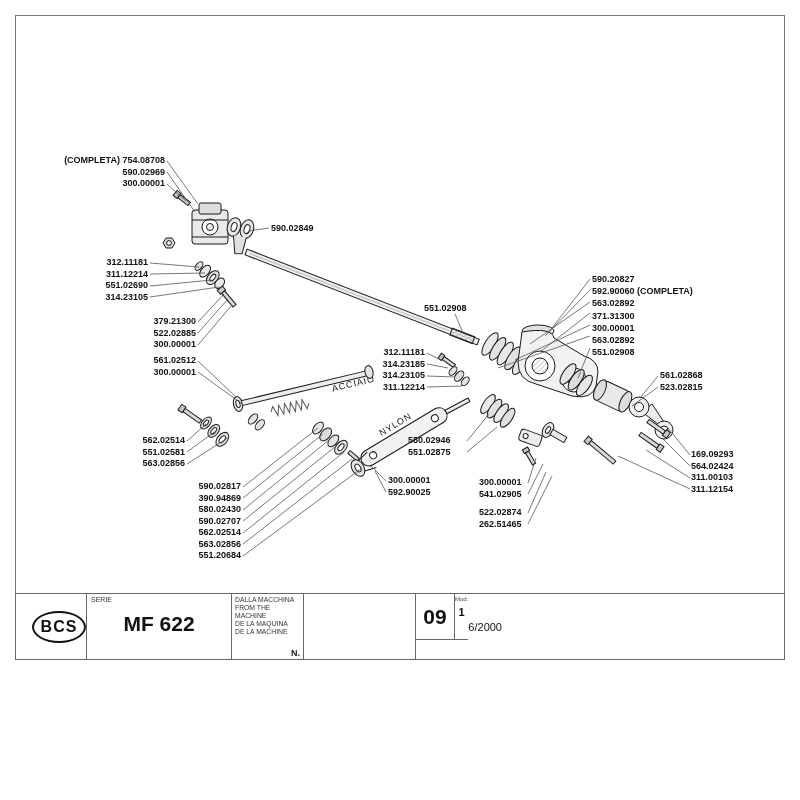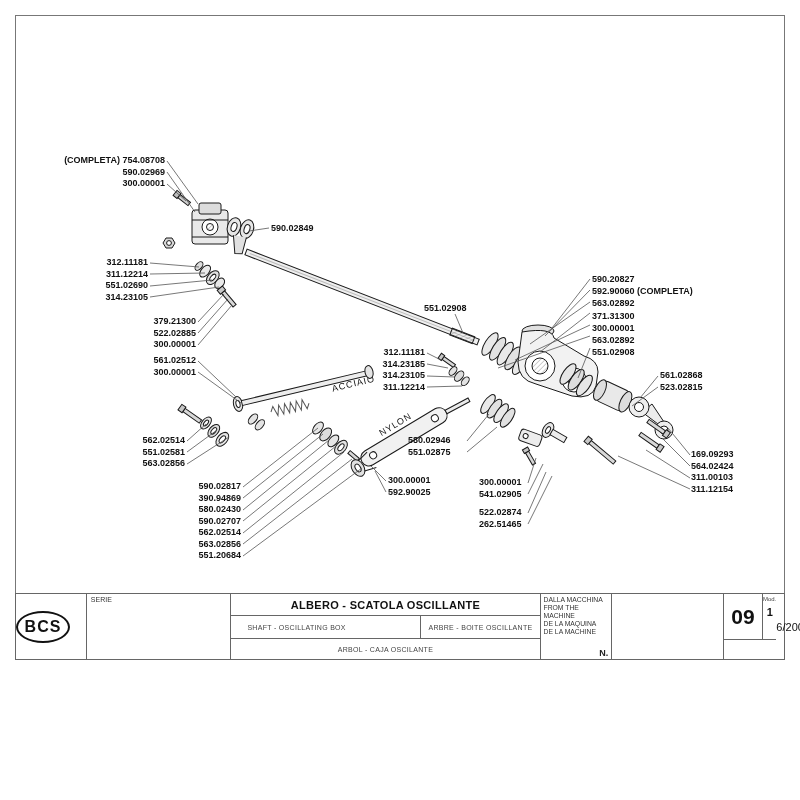--- a/index.html
+++ b/index.html
@@ -6,21 +6,21 @@
   html,body{width:800px;height:800px;background:#fdfdfd;font-family:"Liberation Sans",sans-serif;color:#111;overflow:hidden}
   #page{position:absolute;left:0;top:0;width:800px;height:800px;background:#ffffff}
   svg.diagram{position:absolute;left:0;top:0}
   .pn{position:absolute;font-size:9px;font-weight:bold;line-height:11.5px;white-space:nowrap;color:#111}
   .pn.ra{text-align:right}
   .pn.lh13 div{line-height:12.2px}
   
   .titleblock{position:absolute;left:15px;top:593px;width:770px;height:67px;border:1px solid #666;display:flex;background:#fff}
   .tb-col{border-left:1px solid #666;height:100%;position:relative}
   .tb-col:first-child{border-left:none}
-  .tb-logo{width:70px;display:flex;align-items:center;justify-content:flex-start}
+  .tb-logo{width:70px;display:flex;align-items:center;justify-content:flex-end}
   .oval{width:54px;height:32px;border:2.5px solid #111;border-radius:50%;display:flex;align-items:center;justify-content:center;font-weight:bold;font-size:16px;letter-spacing:1px}
   .tb-serie{width:145px}
   .serie-lbl{position:absolute;left:4px;top:2px;font-size:7px;color:#333}
   .serie-val{position:absolute;left:0;right:0;top:18px;text-align:center;font-size:21px;font-weight:bold}
   .tb-titles{width:310px;display:flex;flex-direction:column}
   .t-row1{height:22px;border-bottom:1px solid #666;display:flex;align-items:center;justify-content:center;font-size:11px;font-weight:bold;letter-spacing:.3px}
   .t-row2{height:23px;border-bottom:1px solid #666;display:flex;font-size:7px;color:#444;letter-spacing:.3px}
   .t-row2 .c1{width:190px;display:flex;align-items:center;padding-left:16px;border-right:1px solid #666}
   .t-row2 .c2{flex:1;display:flex;align-items:center;justify-content:center}
   .t-row3{flex:1;display:flex;align-items:center;justify-content:center;font-size:7px;color:#444;letter-spacing:.3px}
@@ -354,28 +354,21 @@
     </div>
 
   <div class="titleblock">
     <div class="tb-col tb-logo">
       <div class="oval">
           <span>BCS</span>
         </div>
     </div>
     <div class="tb-col tb-serie">
       <span class="serie-lbl">SERIE</span>
-    </div>
-    <div class="tb-col tb-titles">
-      <div class="t-row1">ALBERO - SCATOLA OSCILLANTE</div>
-      <div class="t-row2">
-        <div class="c1">SHAFT - OSCILLATING BOX</div>
-        <div class="c2">ARBRE - BOITE OSCILLANTE</div>
-      </div>
-      <div class="t-row3">ARBOL - CAJA OSCILANTE</div>
+      <div class="serie-val">MF 622</div>
     </div>
     <div class="tb-col tb-machine">
       <div>
           <div>DALLA MACCHINA</div>
           <div>FROM THE MACHINE</div>
           <div>DE LA MAQUINA</div>
           <div>DE LA MACHINE</div>
         </div>
       <div class="n-lbl">N.</div>
     </div>

